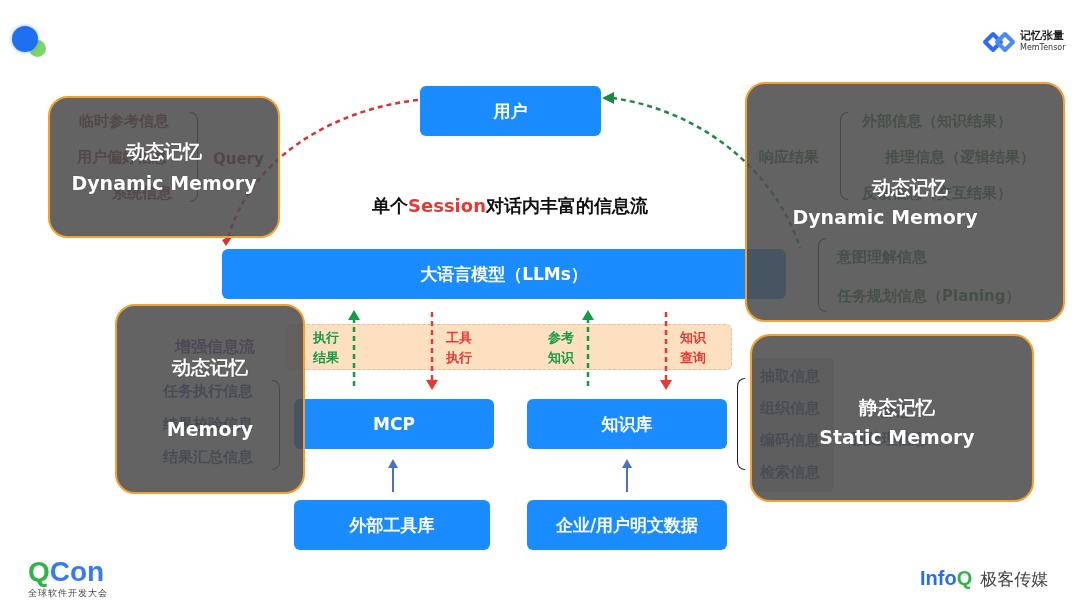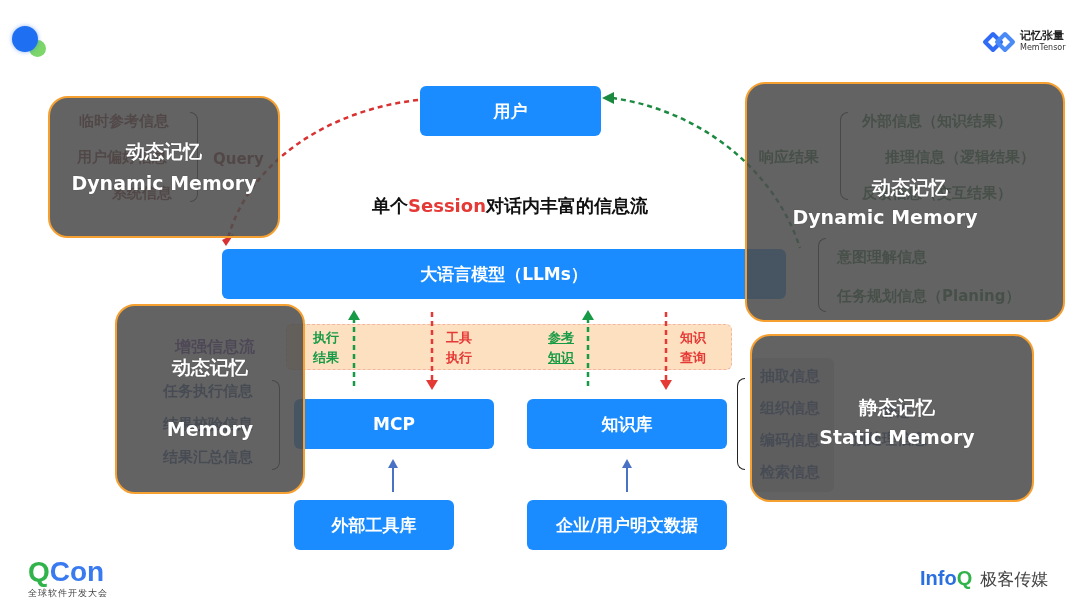--- a/index.html
+++ b/index.html
@@ -91,36 +91,36 @@
 </svg>
 
 <div class="flowlbl fl-green" style="left:313px;top:328px;">
   <div>执行</div>
     <div>结果</div>
 </div>
 <div class="flowlbl fl-red" style="left:446px;top:328px;">
   <div>工具</div>
     <div>执行</div>
 </div>
-<div class="flowlbl fl-green" style="left:548px;top:328px;text-decoration:underline;">
+<div class="flowlbl fl-green" style="left:548px;top:328px;">
   <div>参考</div>
     <div>知识</div>
 </div>
 <div class="flowlbl fl-red" style="left:680px;top:328px;">
   <div>知识</div>
     <div>查询</div>
 </div>
 
 <div class="bluebox" style="left:294px;top:399px;width:200px;height:50px;">
   <span>MCP</span>
 </div>
 <div class="bluebox" style="left:527px;top:399px;width:200px;height:50px;">
   <span>知识库</span>
 </div>
-<div class="bluebox" style="left:294px;top:500px;width:160px;height:50px;">
+<div class="bluebox" style="left:294px;top:500px;width:196px;height:50px;">
   <span>外部工具库</span>
 </div>
 <div class="bluebox" style="left:527px;top:500px;width:200px;height:50px;">
   <span>企业/用户明文数据</span>
 </div>
 
 <div class="under red-t" style="left:79px;top:112px;">临时参考信息</div>
 <div class="under red-t" style="left:77px;top:148px;">用户偏好信息</div>
 <div class="under red-t" style="left:112px;top:184px;">系统信息</div>
 <div class="brace" style="left:190px;top:112px;height:90px;"></div>

